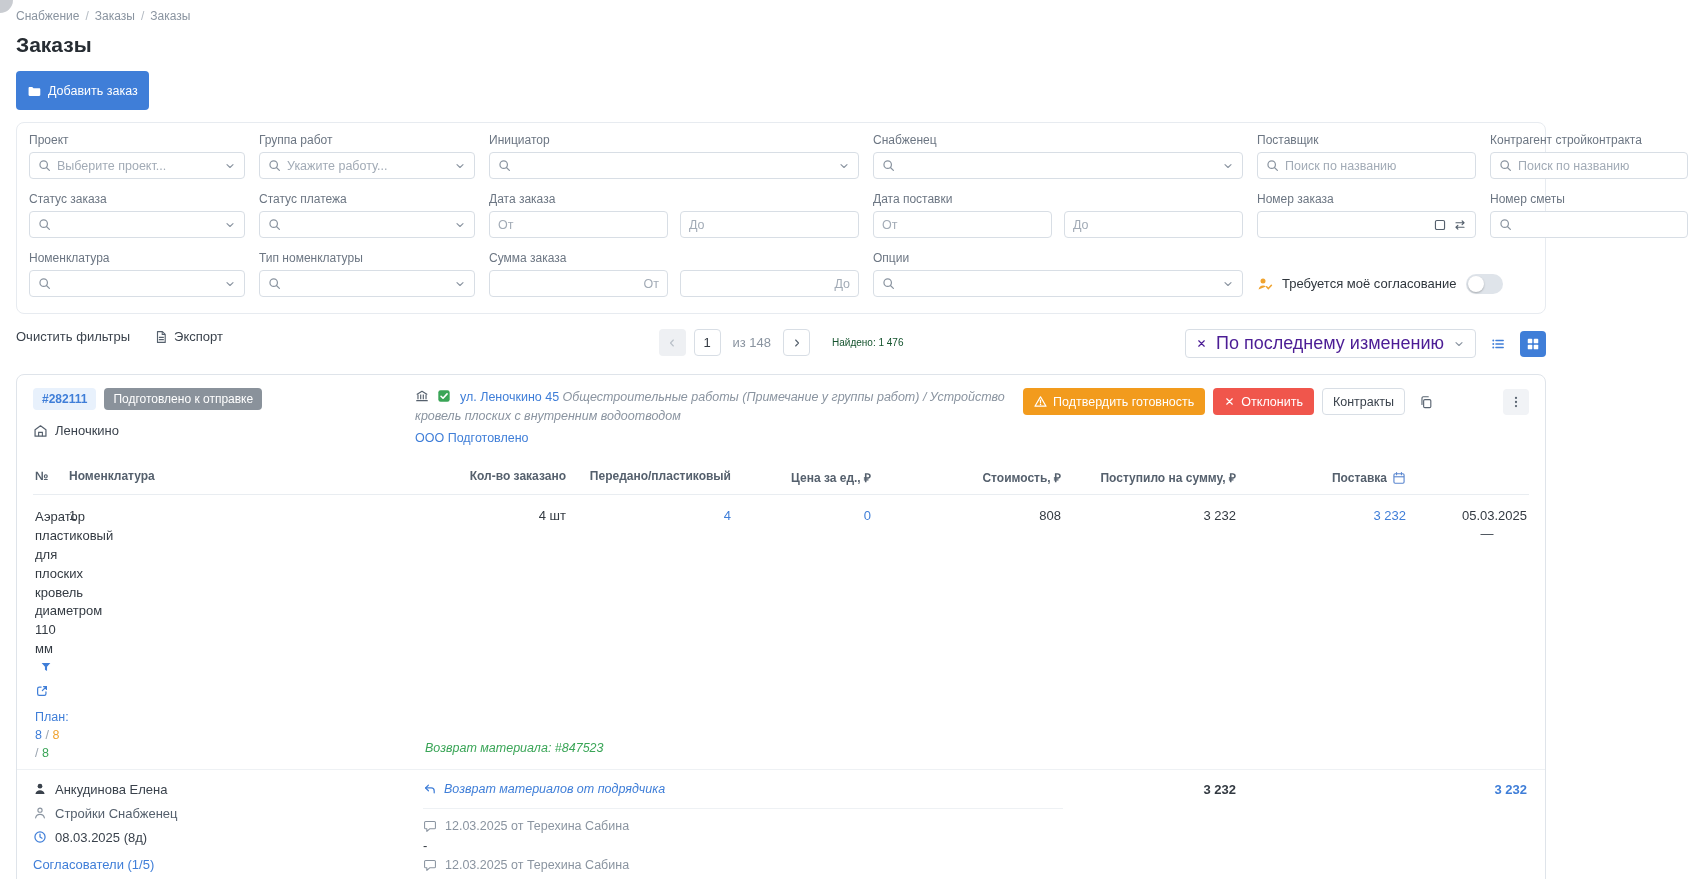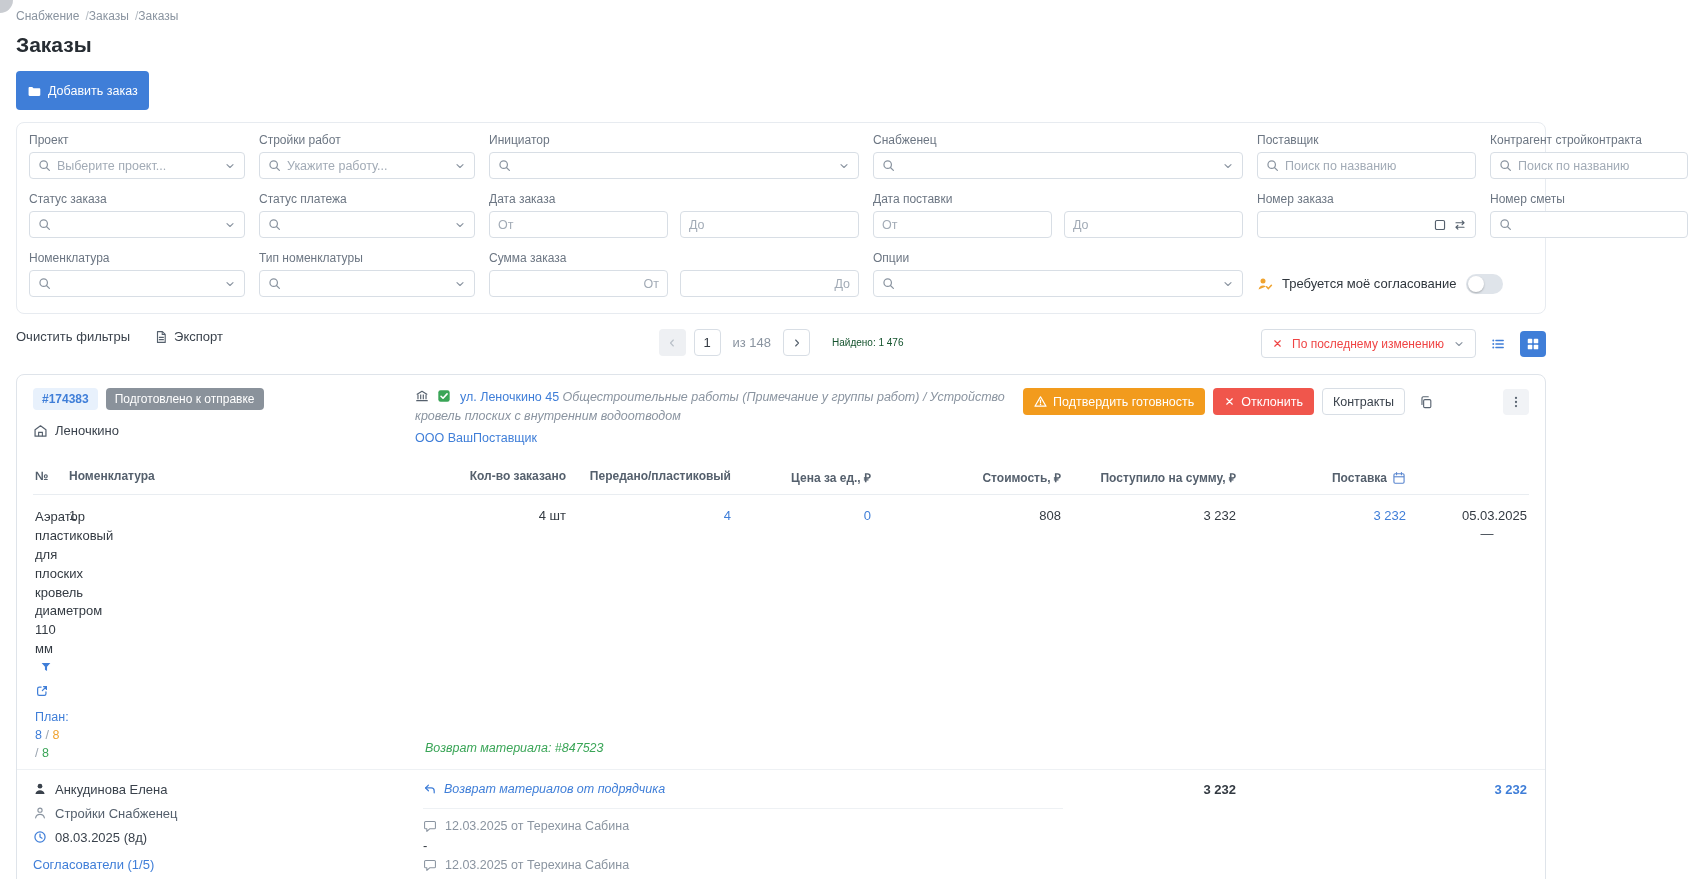--- a/index.html
+++ b/index.html
@@ -4,21 +4,21 @@
 <style>
   * { box-sizing:border-box; margin:0; padding:0; }
   html,body { width:1694px; height:879px; overflow:hidden; background:#fff;
     font-family:"Liberation Sans", sans-serif; color:#333a42; }
   a { text-decoration:none; cursor:pointer; }
   button { font-family:inherit; cursor:pointer; }
   input { font-family:inherit; }
   .corner { position:absolute; top:0; left:0; width:13px; height:13px; background:#c9ccd1; border-bottom-right-radius:13px; }
   .page { width:1530px; margin-left:16px; padding-top:9px; }
   
-  .breadcrumb { font-size:12px; color:#8a94a0; display:flex; align-items:center; }
+  .breadcrumb { font-size:12px; color:#8a94a0; display:flex; gap:6px; align-items:center; }
   .breadcrumb a { color:#8a94a0; }
   .breadcrumb a:not(:last-child)::after { content:"/"; margin-left:6px; color:#b3bac2; }
   h1 { font-size:21px; font-weight:bold; color:#272d33; margin:10px 0 14px; }
   
   .btn-primary { display:inline-flex; align-items:center; gap:7px; height:39px; padding:0 11px;
     background:#3f7ed8; color:#fff; border:none; border-radius:4px; font-size:12.5px; }
   
   .filters { border:1px solid #e7ebf0; border-radius:8px; padding:10px 12px 16px; margin-top:12px; }
   .f-grid { display:grid; grid-template-columns:repeat(4,1fr); gap:13px 14px; }
   .ff label { display:block; font-size:12px; color:#6c7683; margin-bottom:5px; }
@@ -41,21 +41,21 @@
   .tb-left { display:flex; gap:24px; align-items:center; }
   .link-btn { display:inline-flex; align-items:center; gap:6px; background:none; border:none; font-size:13px; color:#3a424c; }
   .tb-center { position:absolute; left:0; right:0; display:flex; justify-content:center; align-items:center; gap:8px; pointer-events:none; }
   .tb-center > * { pointer-events:auto; }
   .pg { width:27px; height:27px; border-radius:4px; display:flex; align-items:center; justify-content:center; background:#fff; border:1px solid #d8dee5; color:#55606d; }
   .pg.disabled { background:#eef0f3; border:none; color:#b9c0c8; cursor:default; }
   .pg-input { width:27px; height:27px; text-align:center; border:1px solid #d8dee5; border-radius:4px; font-size:13px; color:#333a42; }
   .pg-of { font-size:13px; color:#8a94a0; margin:0 4px; }
   .found { font-size:10px; color:#14532d; margin-left:14px; }
   .tb-right { margin-left:auto; display:flex; align-items:center; gap:9px; }
-  .sort { display:flex; align-items:center; gap:9px; border:1px solid #d8dee5; border-radius:4px; height:29px; padding:0 10px; font-size:12px; color:#ef4444; background:#fff; }
+  .sort { display:flex; align-items:center; gap:9px; border:1px solid #d8dee5; border-radius:4px; height:29px; padding:0 10px; font-size:18px; color:#4c1d95; background:#fff; }
   .view { width:26px; height:26px; border:none; border-radius:4px; display:flex; align-items:center; justify-content:center; background:#fff; }
   .view.active { background:#3f7ed8; color:#fff; }
   .view.inactive { color:#3f7ed8; }
   .rotl { transform:rotate(90deg); } .rotr { transform:rotate(-90deg); }
   
   .card { border:1px solid #dfe4ea; border-radius:8px; margin:0 0 15px; padding:13px 16px 14px; }
   .card-head { display:flex; align-items:flex-start; }
   .ch-left { width:382px; flex:none; }
   .badges { display:flex; gap:8px; }
   .badge-id { background:#e8f1fc; color:#3f7ed8; font-size:12px; font-weight:bold; padding:4px 9px; border-radius:4px; cursor:pointer; }
@@ -243,21 +243,21 @@
               <use href="#i-search"></use>
             </svg>
           <input placeholder="Выберите проект..." style="">
           <svg class="ic s12 c-gray">
               <use href="#i-chev"></use>
             </svg>
         </div>
       </div>
 
       <div class="ff">
-        <label>Стройки работ</label>
+        <label>Группа работ</label>
         <div class="fc">
           <svg class="ic s13 c-gray">
               <use href="#i-search"></use>
             </svg>
           <input placeholder="Укажите работу..." style="">
           <svg class="ic s12 c-gray">
               <use href="#i-chev"></use>
             </svg>
         </div>
       </div>
@@ -494,42 +494,42 @@
           </svg>
       </button>
     </div>
   </div>
 
   
   <article class="card">
     <header class="card-head">
       <div class="ch-left">
         <div class="badges">
-          <span class="badge-id">#174383</span>
+          <span class="badge-id">#282111</span>
           <span class="badge-status">Подготовлено к отправке</span>
         </div>
         <div class="wh">
           <svg class="ic s15 c-dark">
               <use href="#i-house"></use>
             </svg>
           <span>Леночкино</span>
         </div>
       </div>
       <div class="ch-mid">
         <div class="ch-line">
           <svg class="ic s14 c-dark" style="display:inline-block">
               <use href="#i-bank"></use>
             </svg>
           <svg class="ic s14" style="display:inline-block">
               <use href="#i-checksq"></use>
             </svg>
           <a class="lnk">ул. Леночкино 45</a>
           <span class="desc">Общестроительные работы (Примечание у группы работ) / Устройство кровель плоских с внутренним водоотводом</span>
         </div>
-        <a class="lnk sub">ООО ВашПоставщик</a>
+        <a class="lnk sub">ООО Подготовлено</a>
       </div>
       <div class="ch-actions">
         <button class="btn btn-warn">
           <svg class="ic s13">
               <use href="#i-warn"></use>
             </svg>
           <span>Подтвердить готовность</span>
         </button>
         <button class="btn btn-danger">
           <svg class="ic s11">

